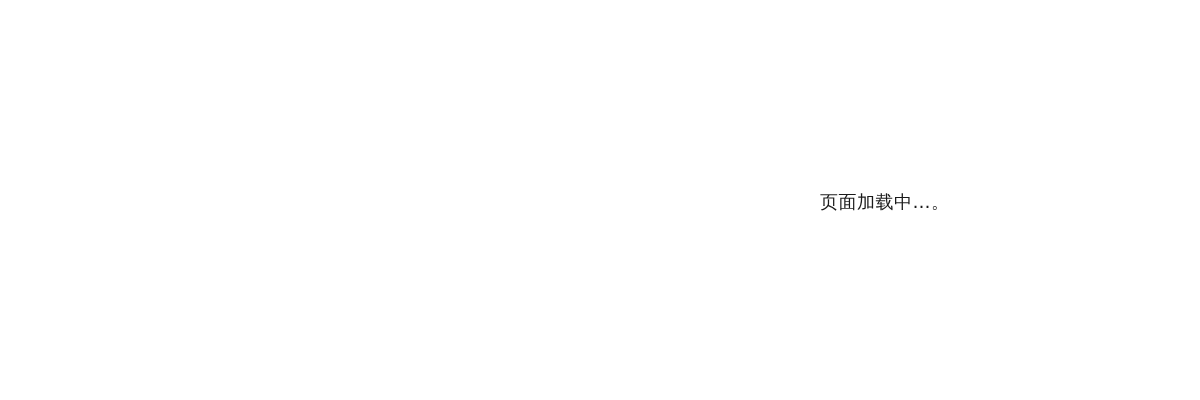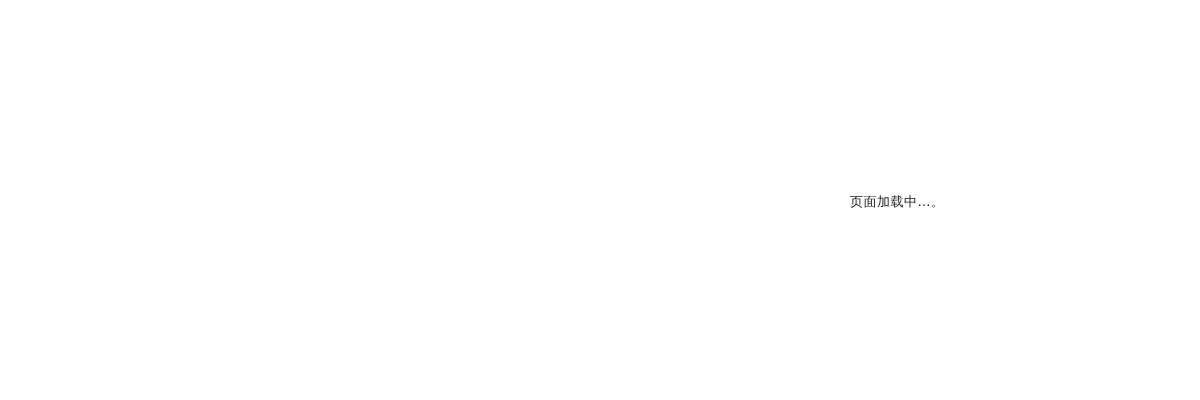--- a/index.html
+++ b/index.html
@@ -14,23 +14,23 @@
       position: relative;
       font-family: "DejaVu Sans", sans-serif;
     }
     .page-canvas {
       position: absolute;
       inset: 0;
       background: #ffffff;
     }
     .tiny-message {
       position: absolute;
-      left: 850px;
+      left: 820px;
       top: 194px;
-      font-size: 13px;
+      font-size: 18px;
       line-height: 16px;
       color: #1a1a1a;
       letter-spacing: 0.5px;
       white-space: nowrap;
       font-family: "DejaVu Sans", sans-serif;
     }
   </style>
 </head>
 <body style="background: rgb(255, 255, 255);">
 

